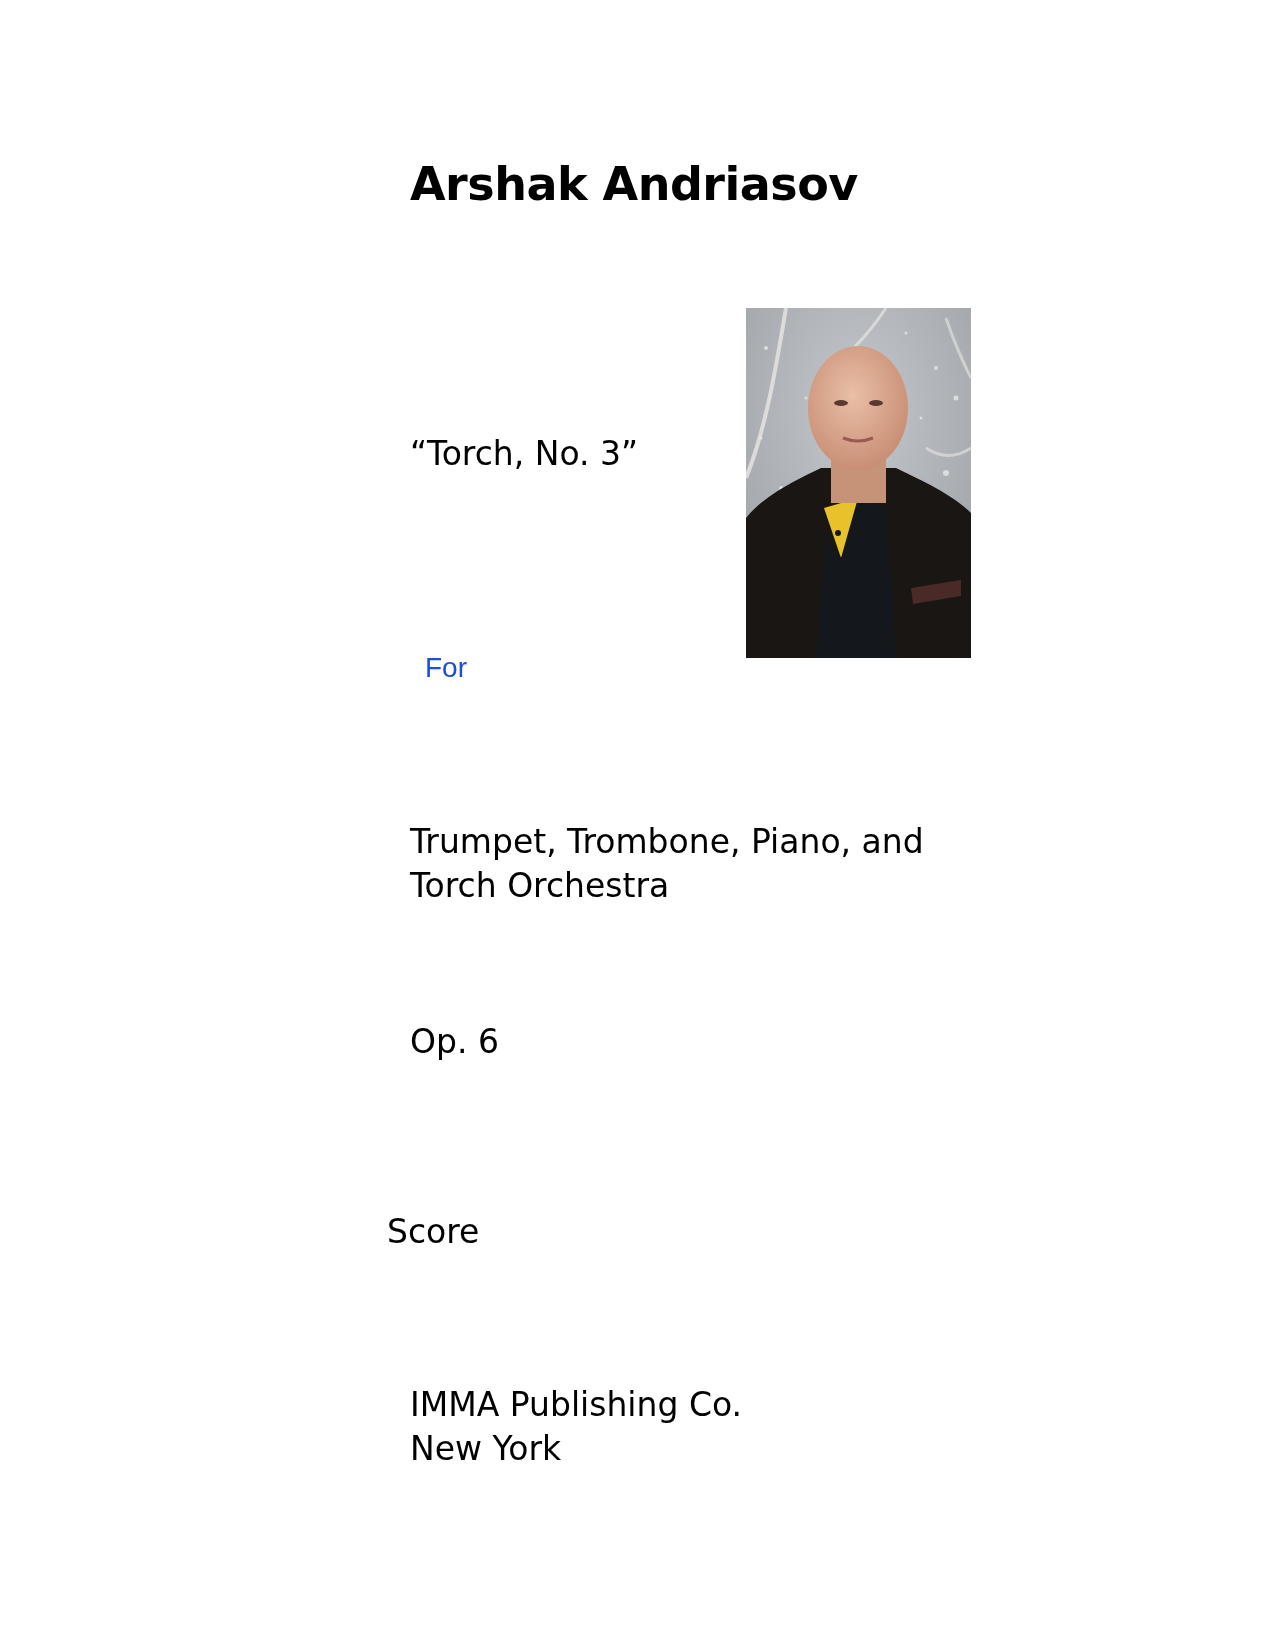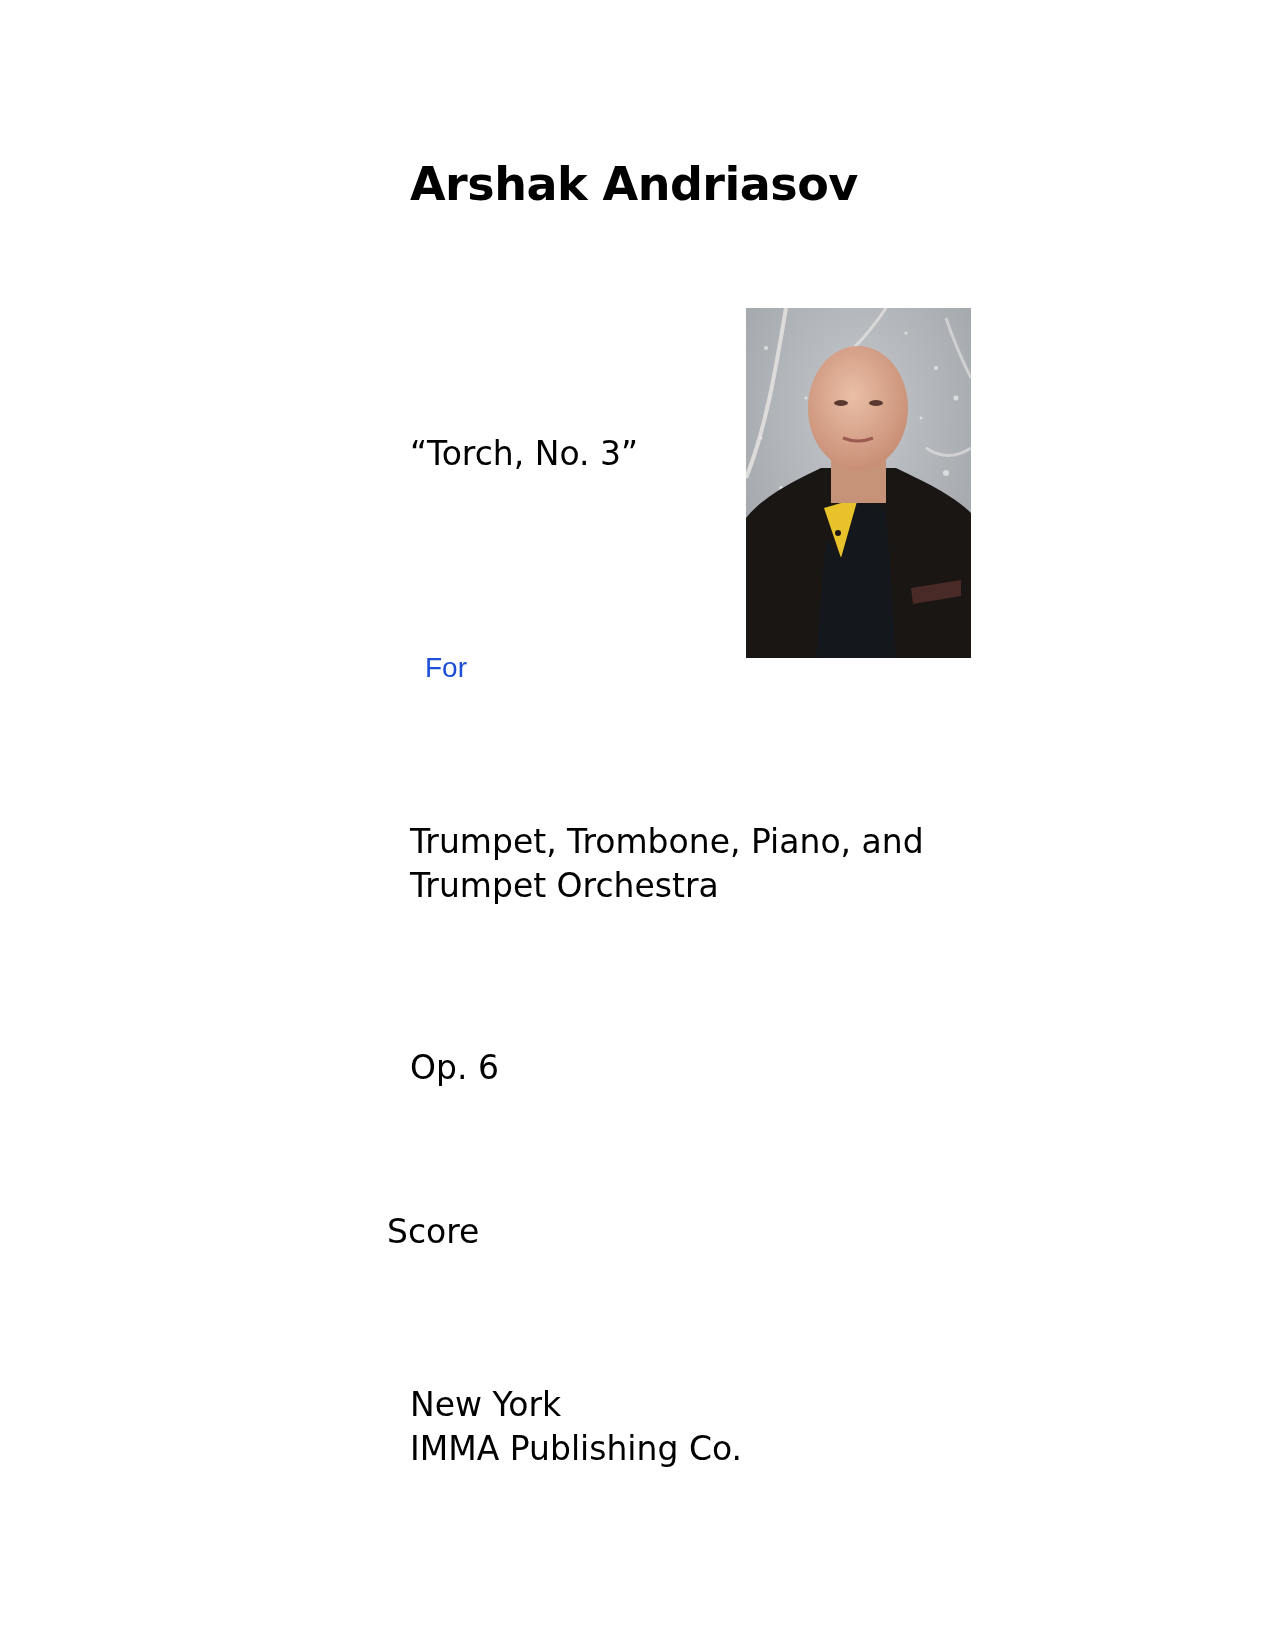--- a/index.html
+++ b/index.html
@@ -4,21 +4,21 @@
 <style>
   html, body { margin: 0; padding: 0; background: #ffffff; }
   body { width: 1275px; height: 1650px; position: relative; overflow: hidden; }
   .page { position: absolute; left: 0; top: 0; width: 1275px; height: 1650px; background: #ffffff; }
   .abs { position: absolute; margin: 0; white-space: nowrap; color: #000; }
   .composer { left: 410px; top: 157px; font-family: "DejaVu Sans", sans-serif; font-weight: bold; font-size: 46px; letter-spacing: -0.5px; }
   .sans { font-family: "DejaVu Sans", sans-serif; font-size: 33px; line-height: 44px; }
   .title { left: 410px; top: 432px; }
   .for { left: 411px; top: 652px; font-family: Liberation Sans, sans-serif; font-size: 28px; color: #1d4ed8; margin-left: 14px; }
   .instr { left: 410px; top: 820px; }
-  .opus { left: 410px; top: 1046px; text-align: right; }
+  .opus { left: 410px; top: 1020px; text-align: right; }
   .score { left: 387px; top: 1210px; }
   .pub { left: 410px; top: 1383px; }
   .photo { position: absolute; left: 746px; top: 308px; width: 225px; height: 350px; overflow: hidden; background: #aeb2b6; }
   .photo svg { display: block; }
 </style>
 </head>
 <body>
 
 <div class="page">
 
@@ -64,25 +64,25 @@
       <path d="M97 130 Q112 136 127 130" stroke="#9c5a50" stroke-width="3" fill="none"></path>
     </svg>
   </div>
 
   <p class="abs sans title">“Torch, No. 3”</p>
 
   <p class="abs for">For</p>
 
   <div class="abs sans instr">
     <div>Trumpet, Trombone, Piano, and</div>
-    <div>Trumpet Orchestra</div>
+    <div>Torch Orchestra</div>
   </div>
 
   <p class="abs sans opus">Op. 6</p>
 
   <p class="abs sans score">Score</p>
 
   <div class="abs sans pub">
+    <div>IMMA Publishing Co.</div>
     <div>New York</div>
-    <div>IMMA Publishing Co.</div>
   </div>
 
 </div>
 
 </body></html>

